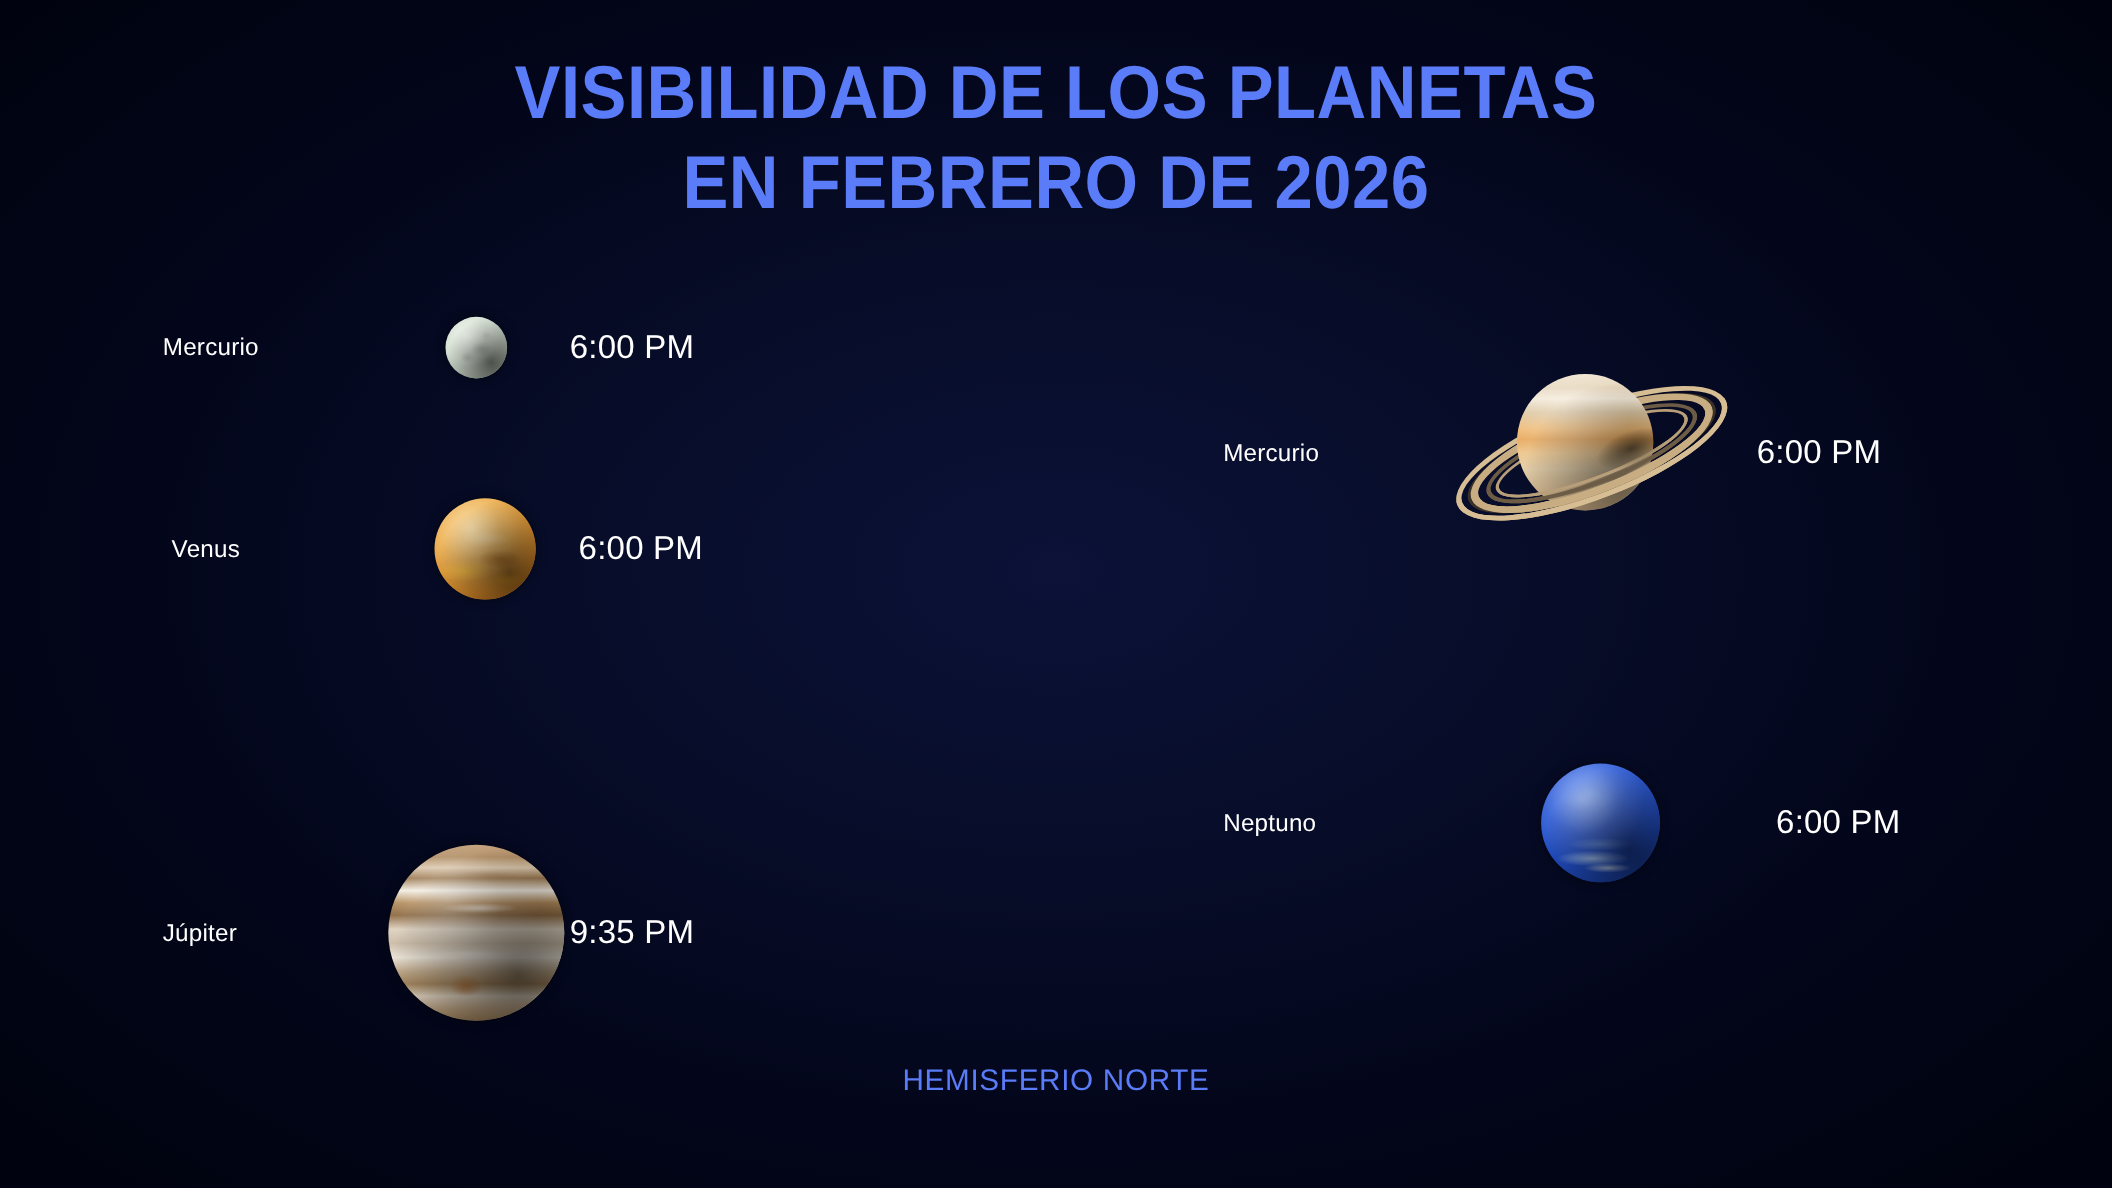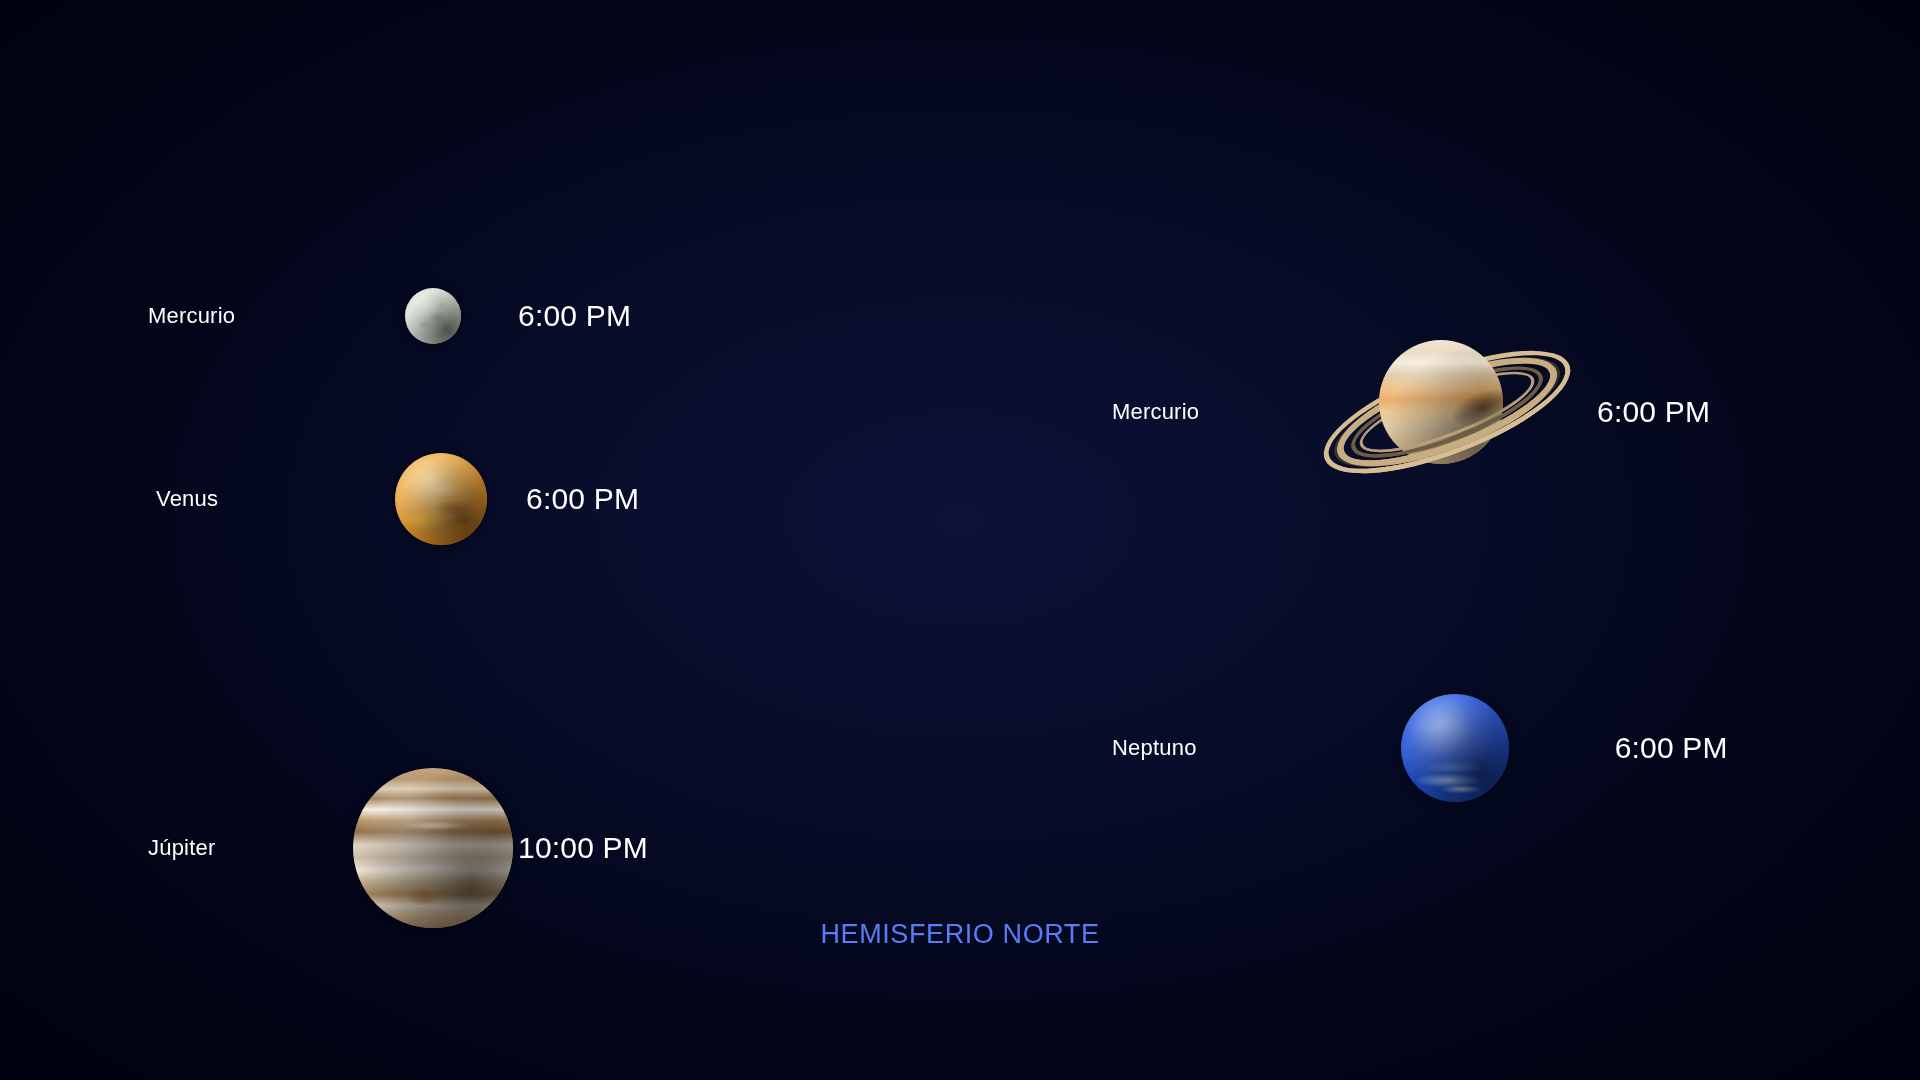--- a/index.html
+++ b/index.html
@@ -240,36 +240,40 @@
       radial-gradient(ellipse 34px 14px at 38% 30%, rgba(120,160,240,0.35), rgba(0,0,0,0) 74%);
   }
 
   
   .eye-off-icon { display: block; }
 
   
   #footer {
     position: absolute;
     left: 0;
-    top: 919px;
+    top: 967px;
     width: 1920px;
     text-align: center;
   }
   #footer .footer-text {
     color: #5a7cf8;
     font-size: 27px;
     font-weight: 400;
     letter-spacing: 0.6px;
   }
 </style>
 </head>
 <body>
 
 <div id="stage">
 
+  <div id="title-block">
+    <span class="title-line">VISIBILIDAD DE LOS PLANETAS</span>
+    <span class="title-line">EN FEBRERO DE 2026</span>
+  </div>
 
   <div class="planet-row" style="left:148px; top:288px; width:660px;">
     <div class="p-label" style="width:200px;">Mercurio</div>
     <div class="p-art" style="width:170px; display:flex; justify-content:center;">
       <div class="sphere mercury">
           <div class="spots"></div>
         </div>
     </div>
     <div class="p-time" style="width:220px;">6:00 PM</div>
   </div>
@@ -285,21 +289,21 @@
   </div>
 
 
   <div class="planet-row" style="left:148px; top:748px; width:660px; height:200px;">
     <div class="p-label" style="width:200px;">Júpiter</div>
     <div class="p-art" style="width:170px; display:flex; justify-content:center;">
       <div class="sphere jupiter">
           <div class="spots"></div>
         </div>
     </div>
-    <div class="p-time" style="width:220px;">10:00 PM</div>
+    <div class="p-time" style="width:220px;">9:35 PM</div>
   </div>
 
   <div class="planet-row" style="left:1112px; top:312px; width:700px; height:200px;">
     <div class="p-label" style="width:185px;">Mercurio</div>
     <div class="p-art" style="width:300px; display:flex; justify-content:center;">
       <div class="saturn-wrap">
         <div class="ring ring-back ring-a"></div>
         <div class="ring ring-back ring-b"></div>
         <div class="ring ring-back ring-c"></div>
         <div class="ring ring-back ring-d"></div>

